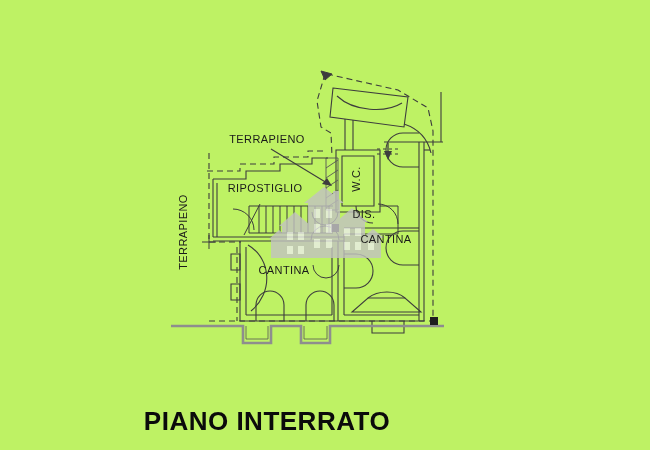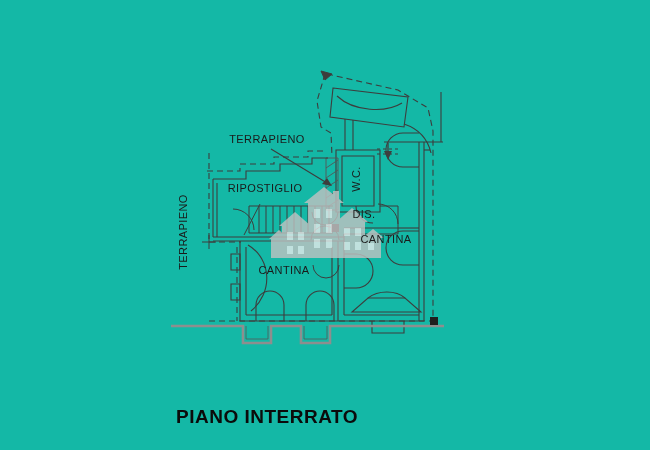--- a/index.html
+++ b/index.html
@@ -1,22 +1,22 @@
 <!DOCTYPE html>
 <html><head>
 <meta charset="utf-8">
 <style>
   html,body{margin:0;padding:0;background:#ffffff;}
-  .page{position:relative;width:650px;height:450px;background:#14b8a6;overflow:hidden;
+  .page{position:relative;width:650px;height:450px;background:#bef264;overflow:hidden;
         font-family:"Liberation Sans", sans-serif;text-decoration:underline;}
   .plan-svg{position:absolute;left:0;top:0;}
   .plan-title{position:absolute;left:0;top:406px;width:534px;text-align:center;
               box-sizing:border-box;
               font-family:"Liberation Sans", sans-serif;
-              font-weight:bold;font-size:19px;letter-spacing:0.5px;color:#0b0b0b;}
+              font-weight:bold;font-size:26px;letter-spacing:0.5px;color:#0b0b0b;}
   text{font-family:"Liberation Sans", sans-serif;font-size:11px;fill:#1a1a1a;letter-spacing:0.4px;}
 </style>
 </head>
 <body>
 
 <div class="page">
 
 <svg class="plan-svg" width="650" height="450" viewBox="0 0 650 450">
 
   <g stroke="#3d3d3d" stroke-width="1.1" fill="none" stroke-dasharray="6,4">

